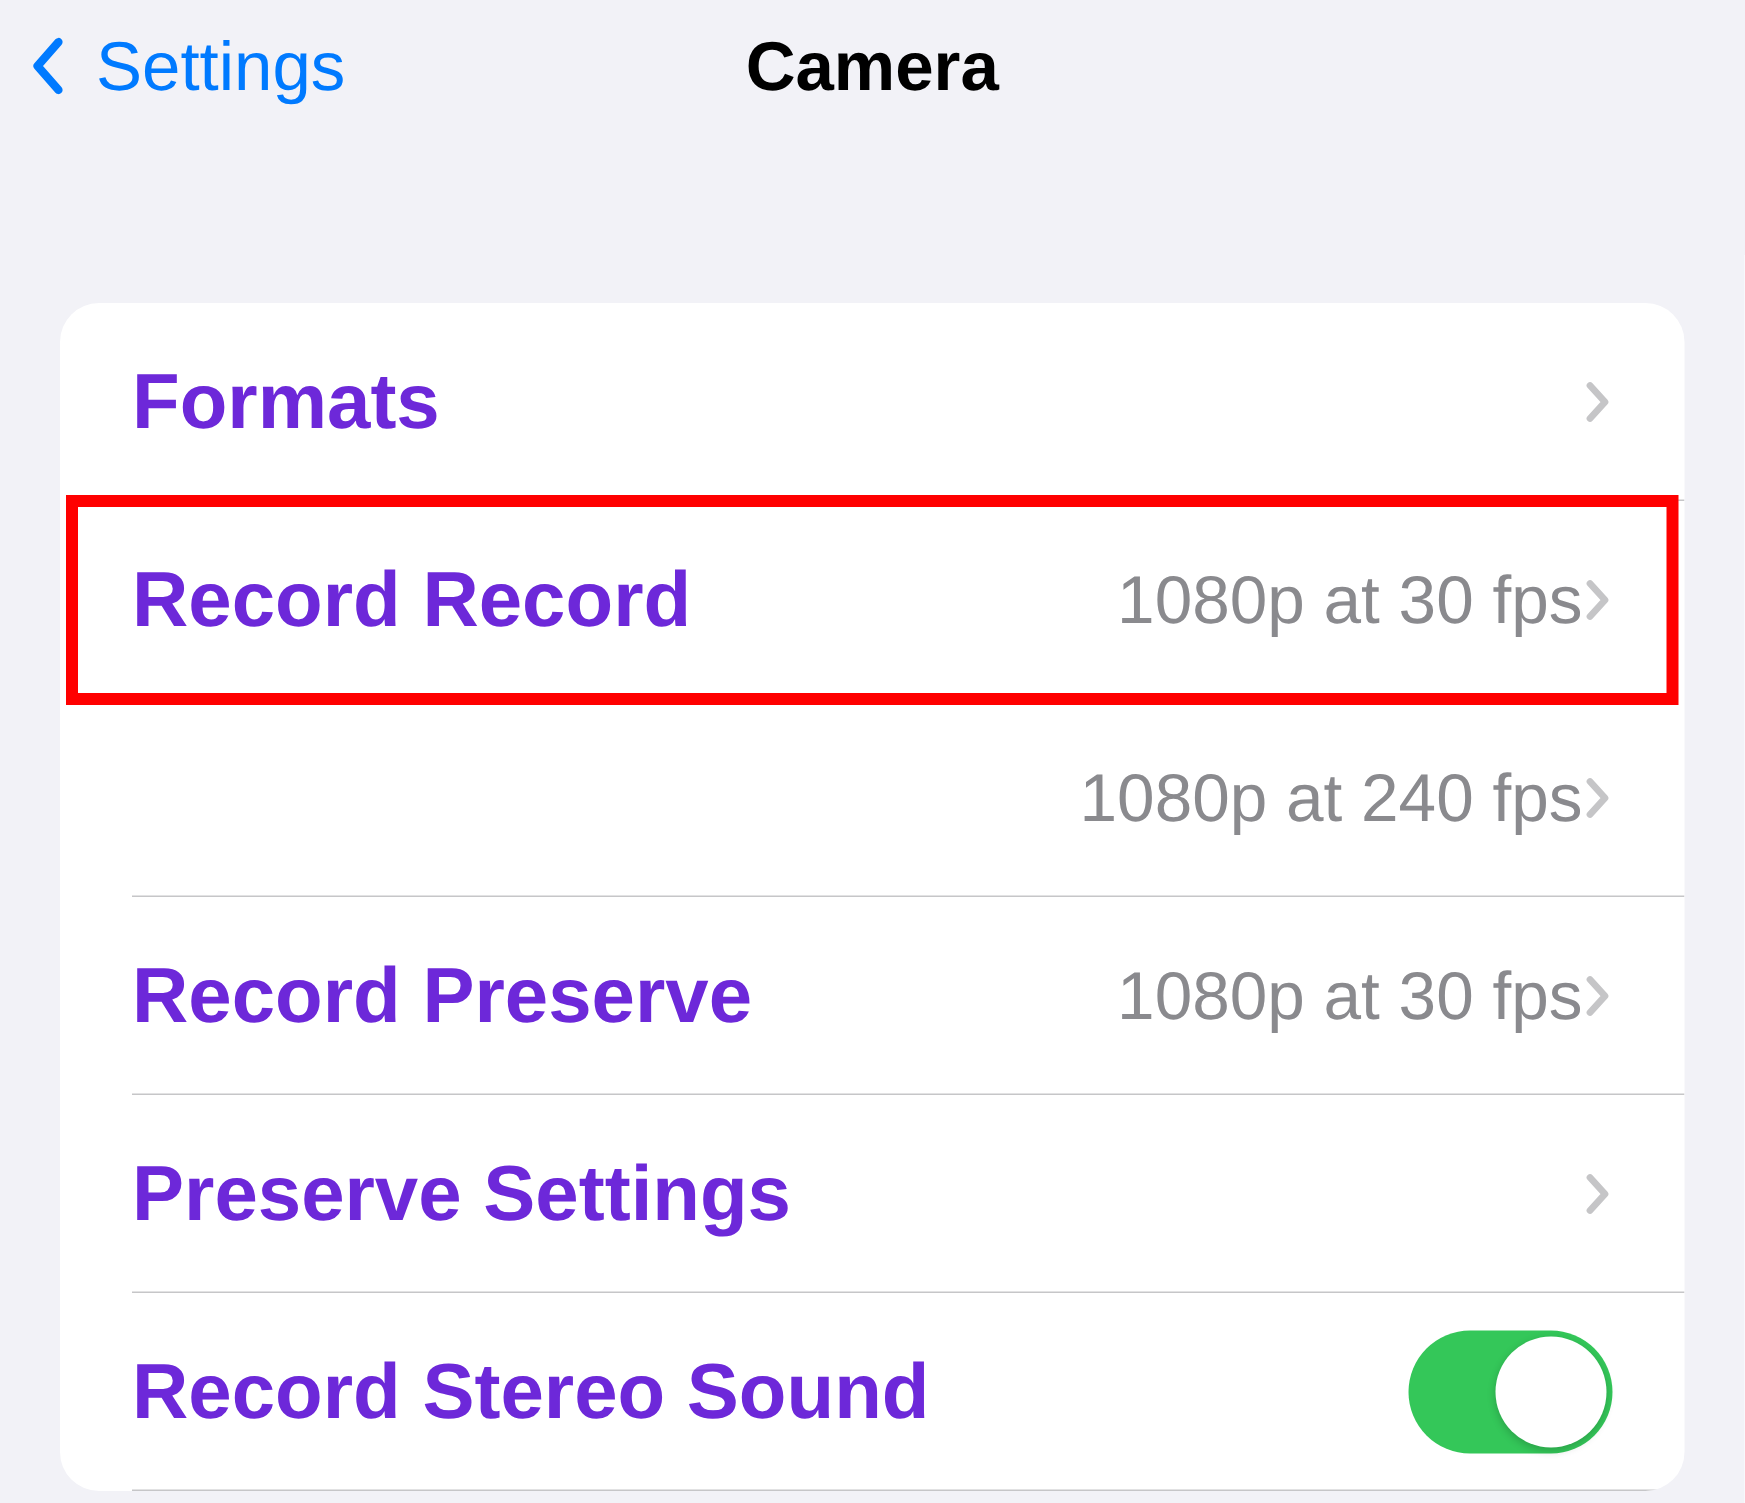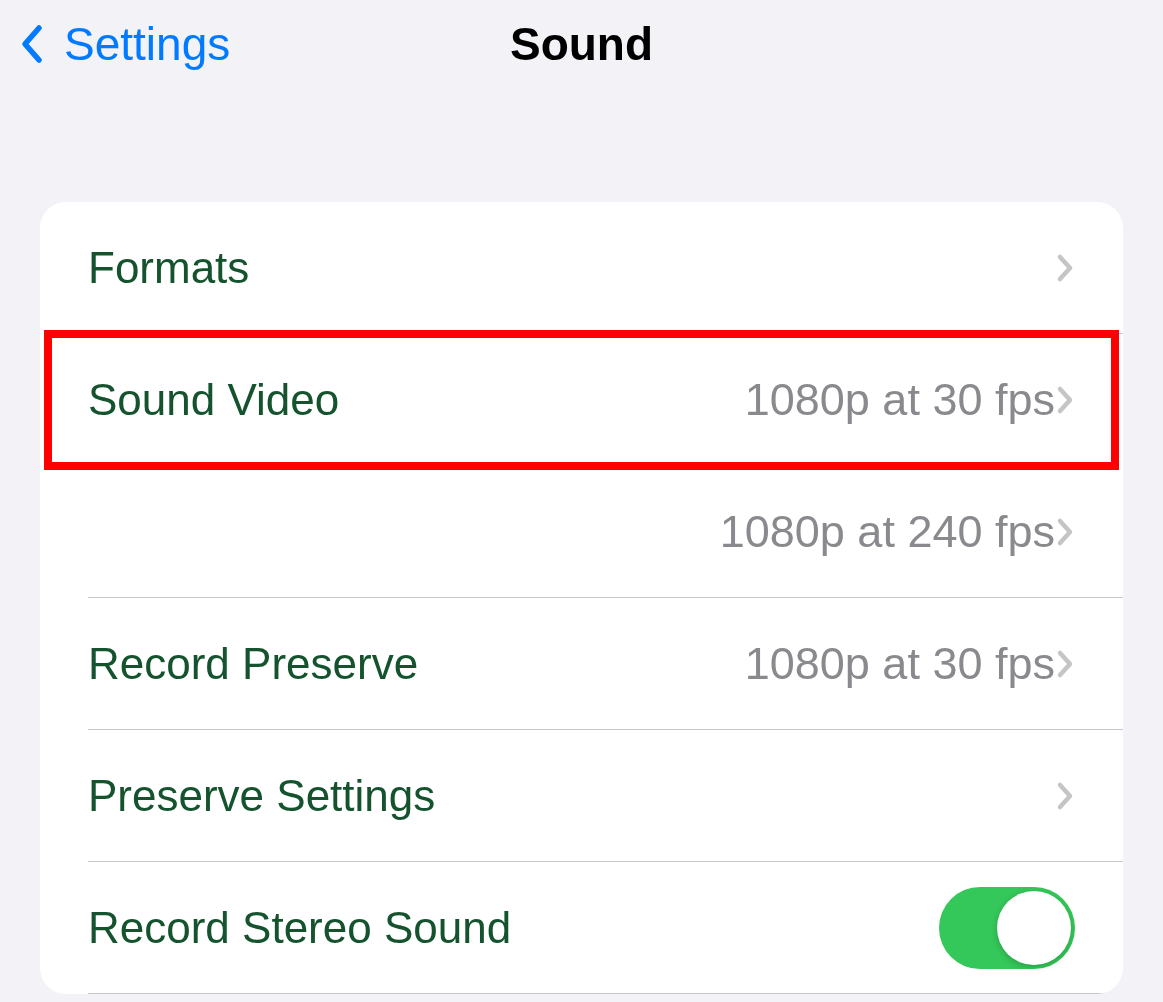--- a/index.html
+++ b/index.html
@@ -77,23 +77,23 @@
     }
     .row-separator {
       position: absolute;
       bottom: 0;
       left: 48px;
       right: 0;
       height: 1px;
       background: #c6c6c8;
     }
     .row-label {
-      font-size: 44px;
-      font-weight: 400;
-      color: #14532d;
+      font-size: 52px;
+      font-weight: 700;
+      color: #6d28d9;
       flex: 0 0 auto;
     }
     .row-spacer {
       flex: 1;
     }
     .row-value {
       font-size: 45px;
       font-weight: 400;
       color: #8a8a8e;
     }
@@ -134,39 +134,39 @@
 
 <div class="nav-bar">
   <div class="back-button">
     <span class="back-chevron">
       <svg viewBox="0 0 24 40" fill="none">
         <path d="M20 4 L6 20 L20 36" stroke="#007aff" stroke-width="5.5" stroke-linecap="round" stroke-linejoin="round"></path>
       </svg>
     </span>
     <span>Settings</span>
   </div>
-  <div class="nav-title">Sound</div>
+  <div class="nav-title">Camera</div>
 </div>
 
 <div class="content">
   <div class="settings-group">
 
     <div class="settings-row">
       <span class="row-label">Formats</span>
       <span class="row-spacer"></span>
       <span class="disclosure">
         <svg viewBox="0 0 18 30" fill="none">
             <path d="M4 4 L14 15 L4 26" stroke="#c5c5c7" stroke-width="4.5" stroke-linecap="round" stroke-linejoin="round"></path>
           </svg>
       </span>
       <div class="row-separator"></div>
     </div>
 
     <div class="settings-row highlighted">
-      <span class="row-label">Sound Video</span>
+      <span class="row-label">Record Record</span>
       <span class="row-spacer"></span>
       <span class="row-value">1080p at 30 fps</span>
       <span class="disclosure">
         <svg viewBox="0 0 18 30" fill="none">
             <path d="M4 4 L14 15 L4 26" stroke="#c5c5c7" stroke-width="4.5" stroke-linecap="round" stroke-linejoin="round"></path>
           </svg>
       </span>
     </div>
 
     <div class="settings-row">

